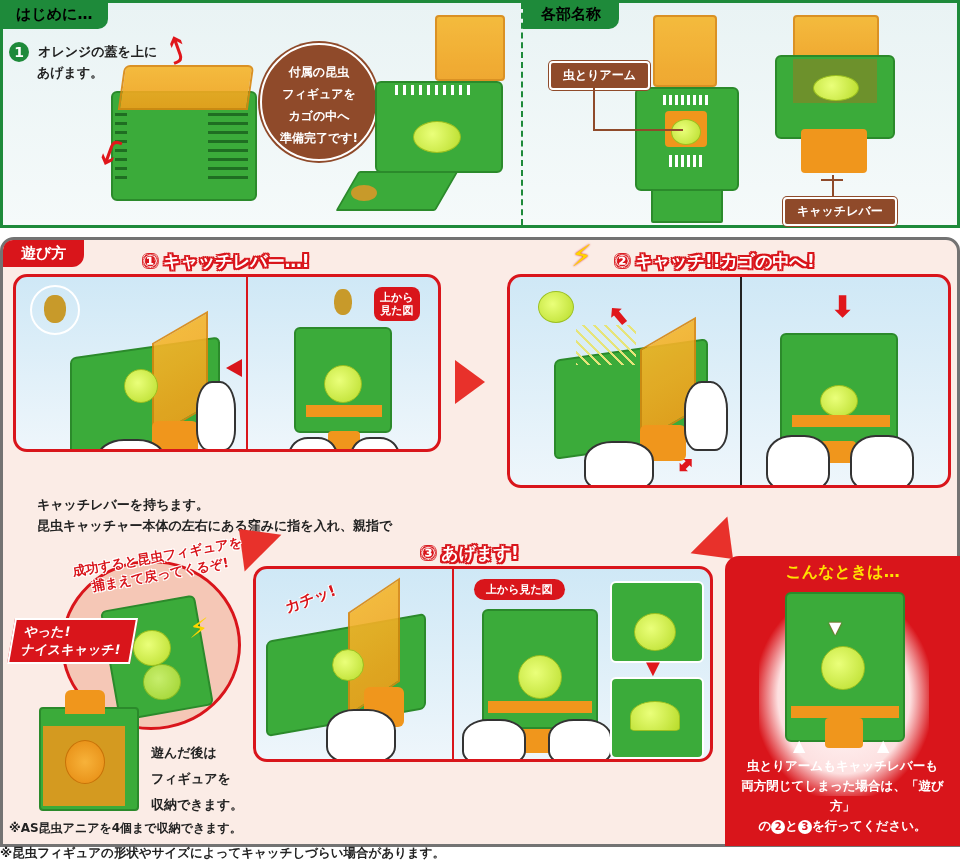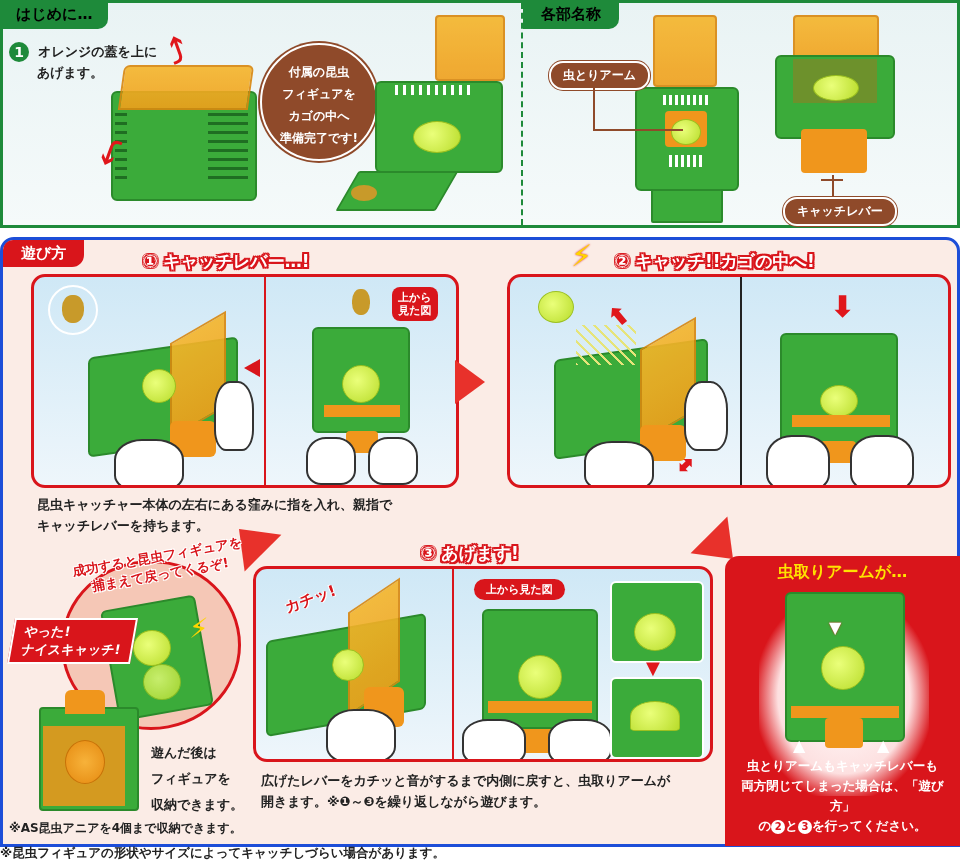--- a/index.html
+++ b/index.html
@@ -5,29 +5,29 @@
 *{box-sizing:border-box;margin:0;padding:0}
 body{width:960px;height:862px;background:#fff;font-family:"DejaVu Sans",sans-serif;position:relative;overflow:hidden;color:#222}
 .abs{position:absolute}
 
 .top{position:absolute;left:0;top:0;width:960px;height:228px;border:3px solid #1e8a3a;background:linear-gradient(180deg,#e9f3f4 0%,#f5fafa 100%)}
 .top-divider{position:absolute;left:518px;top:0;width:0;height:222px;border-left:2px dashed #1e8a3a}
 .tag-green{position:absolute;background:#1e8a3a;color:#000000;font-weight:bold;font-size:15px;padding:4px 12px;border-bottom-right-radius:10px}
 .step-num{display:inline-block;width:20px;height:20px;border-radius:50%;background:#1e8a3a;color:#fff;font-weight:bold;font-size:14px;text-align:center;line-height:20px;vertical-align:middle;margin-right:4px}
 .step-text{font-size:13px;line-height:17px;font-weight:bold}
 .brown-circle{position:absolute;left:257px;top:40px;width:118px;height:118px;border-radius:50%;background:#8f4a2a;border:2px solid #fff;box-shadow:0 0 0 2px #8f4a2a;color:#fff;text-align:center;font-weight:bold;font-size:12px;line-height:22px;padding-top:16px}
-.brown-pill{position:absolute;background:#8f4a2a;color:#fff;font-weight:bold;font-size:12px;padding:4px 12px;border-radius:14px;border:2px solid #fff;box-shadow:0 0 0 1px #8f4a2a}
+.brown-pill{position:absolute;background:#8f4a2a;color:#fff;font-weight:bold;font-size:12px;padding:4px 12px;border-radius:4px;border:2px solid #fff;box-shadow:0 0 0 1px #8f4a2a}
 
 .box-green{position:absolute;background:#3bab3a;border:2px solid #2b8a2b;border-radius:6px}
 .lid-orange{position:absolute;background:linear-gradient(180deg,#f5b52a,#f0a01c);border:2px solid #d9870e;opacity:.9}
 .slots{position:absolute;background:repeating-linear-gradient(90deg,#fff 0 3px,transparent 3px 8px)}
 .dome{position:absolute;border-radius:50%;background:radial-gradient(circle at 40% 40%,#eaff7a,#b8dc2a);border:1px solid #9cc020}
 .arrow-red{position:absolute;color:#e0161b;font-weight:bold}
 
-.play{position:absolute;left:0;top:237px;width:960px;height:610px;border:3px solid #1d4ed8;border-radius:14px 14px 0 0;background:#fbece6}
+.play{position:absolute;left:0;top:237px;width:960px;height:610px;border:3px solid #737373;border-radius:14px 14px 0 0;background:#fbece6}
 .tag-red{position:absolute;left:0;top:0;background:#d9151b;color:#fff;font-weight:bold;font-size:15px;padding:4px 18px;border-bottom-right-radius:12px;border-top-left-radius:10px}
 .headline{position:absolute;font-weight:bold;font-size:17px;color:#fff;-webkit-text-stroke:0;text-shadow:-2px -2px 0 #d9151b,2px -2px 0 #d9151b,-2px 2px 0 #d9151b,2px 2px 0 #d9151b,0 2px 0 #d9151b,2px 0 0 #d9151b,-2px 0 0 #d9151b,0 -2px 0 #d9151b}
 .panel{position:absolute;border:3px solid #d9151b;border-radius:14px;background:linear-gradient(180deg,#cfe8f6 0%,#eef6fb 100%);overflow:hidden}
 .panel-div{position:absolute;top:0;bottom:0;width:2px;background:#222}
 .desc{position:absolute;font-size:13px;line-height:21px;font-weight:bold;color:#222}
 .red-box{position:absolute;left:725px;top:556px;width:235px;height:290px;background:#d9151b;border-top-left-radius:14px}
 .red-box .title{position:absolute;left:0;right:0;top:6px;text-align:center;font-weight:bold;font-size:16px;color:#ffe300}
 .red-box .text{position:absolute;left:4px;right:4px;bottom:10px;text-align:center;color:#fff;font-weight:bold;font-size:12.5px;line-height:20px}
 .hand{position:absolute;border:2px solid #333;background:#fff;border-radius:40% 40% 30% 30%}
 .ribbon{position:absolute;background:#d9151b;color:#fff;font-weight:bold;font-size:13px;padding:3px 10px;transform:skewX(-10deg);border:2px solid #fff}
@@ -98,21 +98,21 @@
   </div>
   <div class="abs" style="left:829px;top:172px;width:2px;height:22px;background:#8f4a2a"></div>
   <div class="abs" style="left:818px;top:176px;width:22px;height:2px;background:#8f4a2a"></div>
   <div class="brown-pill" style="left:780px;top:194px">キャッチレバー</div>
 </section>
 
 <section class="play">
   <div class="tag-red">遊び方</div>
 
   <div class="headline" style="left:140px;top:10px">① キャッチレバー…!</div>
-  <div class="panel" style="left:28px;top:34px;width:428px;height:214px">
+  <div class="panel" style="left:10px;top:34px;width:428px;height:178px">
     <div class="panel-div" style="left:230px;background:#d9151b"></div>
 
     <div class="abs" style="left:14px;top:8px;width:50px;height:50px;border:2px solid #fff;border-radius:50%"></div>
     <div class="abs" style="left:28px;top:18px;width:22px;height:28px;background:#c89a2a;border-radius:45%"></div>
     <div class="box-green" style="left:54px;top:70px;width:150px;height:100px;transform:skewY(-8deg)"></div>
     <div class="lid-orange" style="left:136px;top:50px;width:56px;height:96px;transform:skewY(-30deg)"></div>
     <div class="dome" style="left:108px;top:92px;width:34px;height:34px"></div>
     <div class="abs" style="left:136px;top:144px;width:46px;height:36px;background:#f0961c;border-radius:6px"></div>
     <div class="hand" style="left:80px;top:162px;width:70px;height:52px"></div>
     <div class="hand" style="left:180px;top:104px;width:40px;height:70px"></div>
@@ -124,22 +124,22 @@
     </div>
     <div class="abs" style="left:318px;top:12px;width:18px;height:26px;background:#c89a2a;border-radius:45%"></div>
     <div class="box-green" style="left:278px;top:50px;width:98px;height:106px"></div>
     <div class="dome" style="left:308px;top:88px;width:38px;height:38px"></div>
     <div class="abs" style="left:290px;top:128px;width:76px;height:12px;background:#f0961c"></div>
     <div class="abs" style="left:312px;top:154px;width:32px;height:22px;background:#f0961c;border-radius:4px"></div>
     <div class="hand" style="left:272px;top:160px;width:50px;height:48px"></div>
     <div class="hand" style="left:334px;top:160px;width:50px;height:48px"></div>
   </div>
   <div class="desc" style="left:34px;top:254px">
+    <div>キャッチレバーを持ちます。</div>
     <div>昆虫キャッチャー本体の左右にある窪みに指を入れ、親指で</div>
-    <div>キャッチレバーを持ちます。</div>
   </div>
 
   <div class="abs" style="left:452px;top:120px;width:0;height:0;border-top:22px solid transparent;border-bottom:22px solid transparent;border-left:30px solid #e8312b"></div>
 
   <div class="headline" style="left:612px;top:10px">② キャッチ!!カゴの中へ!</div>
   <div class="abs" style="left:568px;top:-2px;color:#ffd400;font-size:30px;font-weight:bold;text-shadow:0 0 2px #d9151b">⚡</div>
   <div class="panel" style="left:504px;top:34px;width:444px;height:214px">
     <div class="panel-div" style="left:230px"></div>
     <div class="dome" style="left:28px;top:14px;width:36px;height:32px"></div>
     <div class="box-green" style="left:44px;top:72px;width:154px;height:100px;transform:skewY(-8deg)"></div>
@@ -178,24 +178,20 @@
     <div class="abs" style="left:232px;top:132px;width:104px;height:12px;background:#f0961c"></div>
     <div class="abs" style="left:264px;top:160px;width:36px;height:24px;background:#f0961c;border-radius:4px"></div>
     <div class="hand" style="left:206px;top:150px;width:64px;height:46px"></div>
     <div class="hand" style="left:292px;top:150px;width:64px;height:46px"></div>
     <div class="box-green" style="left:354px;top:12px;width:94px;height:82px;border:2px solid #fff"></div>
     <div class="dome" style="left:378px;top:44px;width:42px;height:38px"></div>
     <div class="arrow-red" style="left:390px;top:88px;font-size:18px">▼</div>
     <div class="box-green" style="left:354px;top:108px;width:94px;height:82px;border:2px solid #fff"></div>
     <div class="dome" style="left:374px;top:132px;width:50px;height:30px;border-radius:50% 50% 10% 10%"></div>
   </div>
-  <div class="desc" style="left:258px;top:530px">
-    <div>広げたレバーをカチッと音がするまで内側に戻すと、虫取りアームが</div>
-    <div>開きます。※❶～❸を繰り返しながら遊びます。</div>
-  </div>
 
   <div class="abs" style="left:58px;top:320px;width:180px;height:170px;border-radius:50%;border:3px solid #d9151b;background:#f5c7b6"></div>
   <div class="abs" style="left:70px;top:308px;color:#d9151b;font-weight:bold;font-size:13px;line-height:18px;text-shadow:-1px -1px 0 #fff,1px 1px 0 #fff,1px -1px 0 #fff,-1px 1px 0 #fff;transform:rotate(-10deg);text-align:center">
     <div>成功すると昆虫フィギュアを</div>
     <div>捕まえて戻ってくるぞ!</div>
   </div>
   <div class="box-green" style="left:106px;top:362px;width:96px;height:112px;transform:rotate(-10deg)"></div>
   <div class="dome" style="left:130px;top:390px;width:38px;height:36px"></div>
   <div class="dome" style="left:140px;top:424px;width:38px;height:36px;opacity:.8"></div>
   <div class="abs" style="left:186px;top:372px;color:#ffd400;font-size:28px">⚡</div>
@@ -211,21 +207,21 @@
   <div class="abs" style="left:148px;top:500px;font-size:13px;font-weight:bold;line-height:26px">
     <div>遊んだ後は</div>
     <div>フィギュアを</div>
     <div>収納できます。</div>
   </div>
   <div class="abs" style="left:6px;top:580px;font-size:12px;font-weight:bold">※AS昆虫アニアを4個まで収納できます。</div>
 
 </section>
 
 <div class="red-box">
-  <div class="title">虫取りアームが…</div>
+  <div class="title">こんなときは…</div>
   <div class="abs" style="left:34px;top:40px;width:170px;height:200px;border-radius:30px;background:radial-gradient(ellipse at center,#fff 0%,#fde0e0 55%,#d9151b 75%)"></div>
   <div class="box-green" style="left:60px;top:36px;width:120px;height:150px"></div>
   <div class="dome" style="left:96px;top:90px;width:44px;height:44px"></div>
   <div class="abs" style="left:66px;top:150px;width:108px;height:12px;background:#f0961c"></div>
   <div class="abs" style="left:100px;top:162px;width:38px;height:30px;background:#f0961c;border-radius:4px"></div>
   <div class="abs" style="left:104px;top:62px;color:#fff;font-size:16px;text-shadow:0 0 2px #d9151b">▼</div>
   <div class="abs" style="left:68px;top:180px;color:#fff;font-size:16px">▲</div>
   <div class="abs" style="left:152px;top:180px;color:#fff;font-size:16px">▲</div>
   <div class="text">
     <div>虫とりアームもキャッチレバーも</div>

